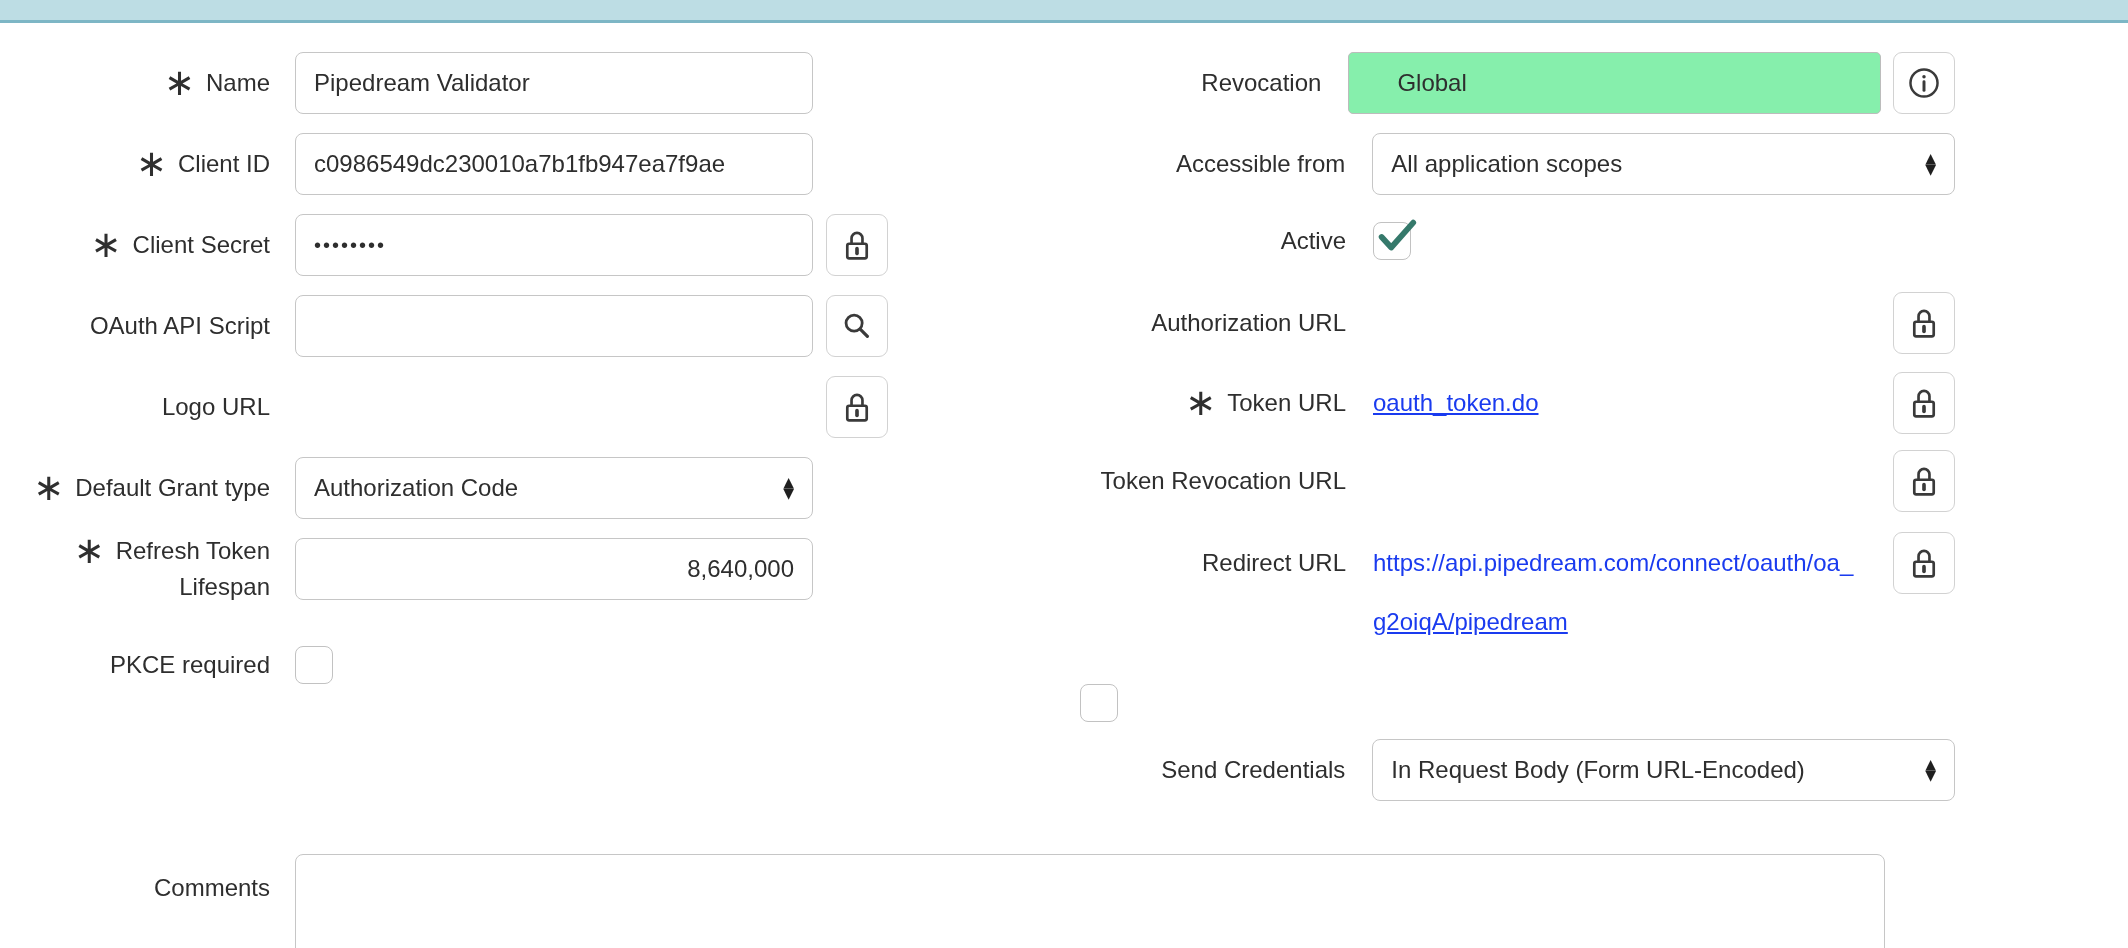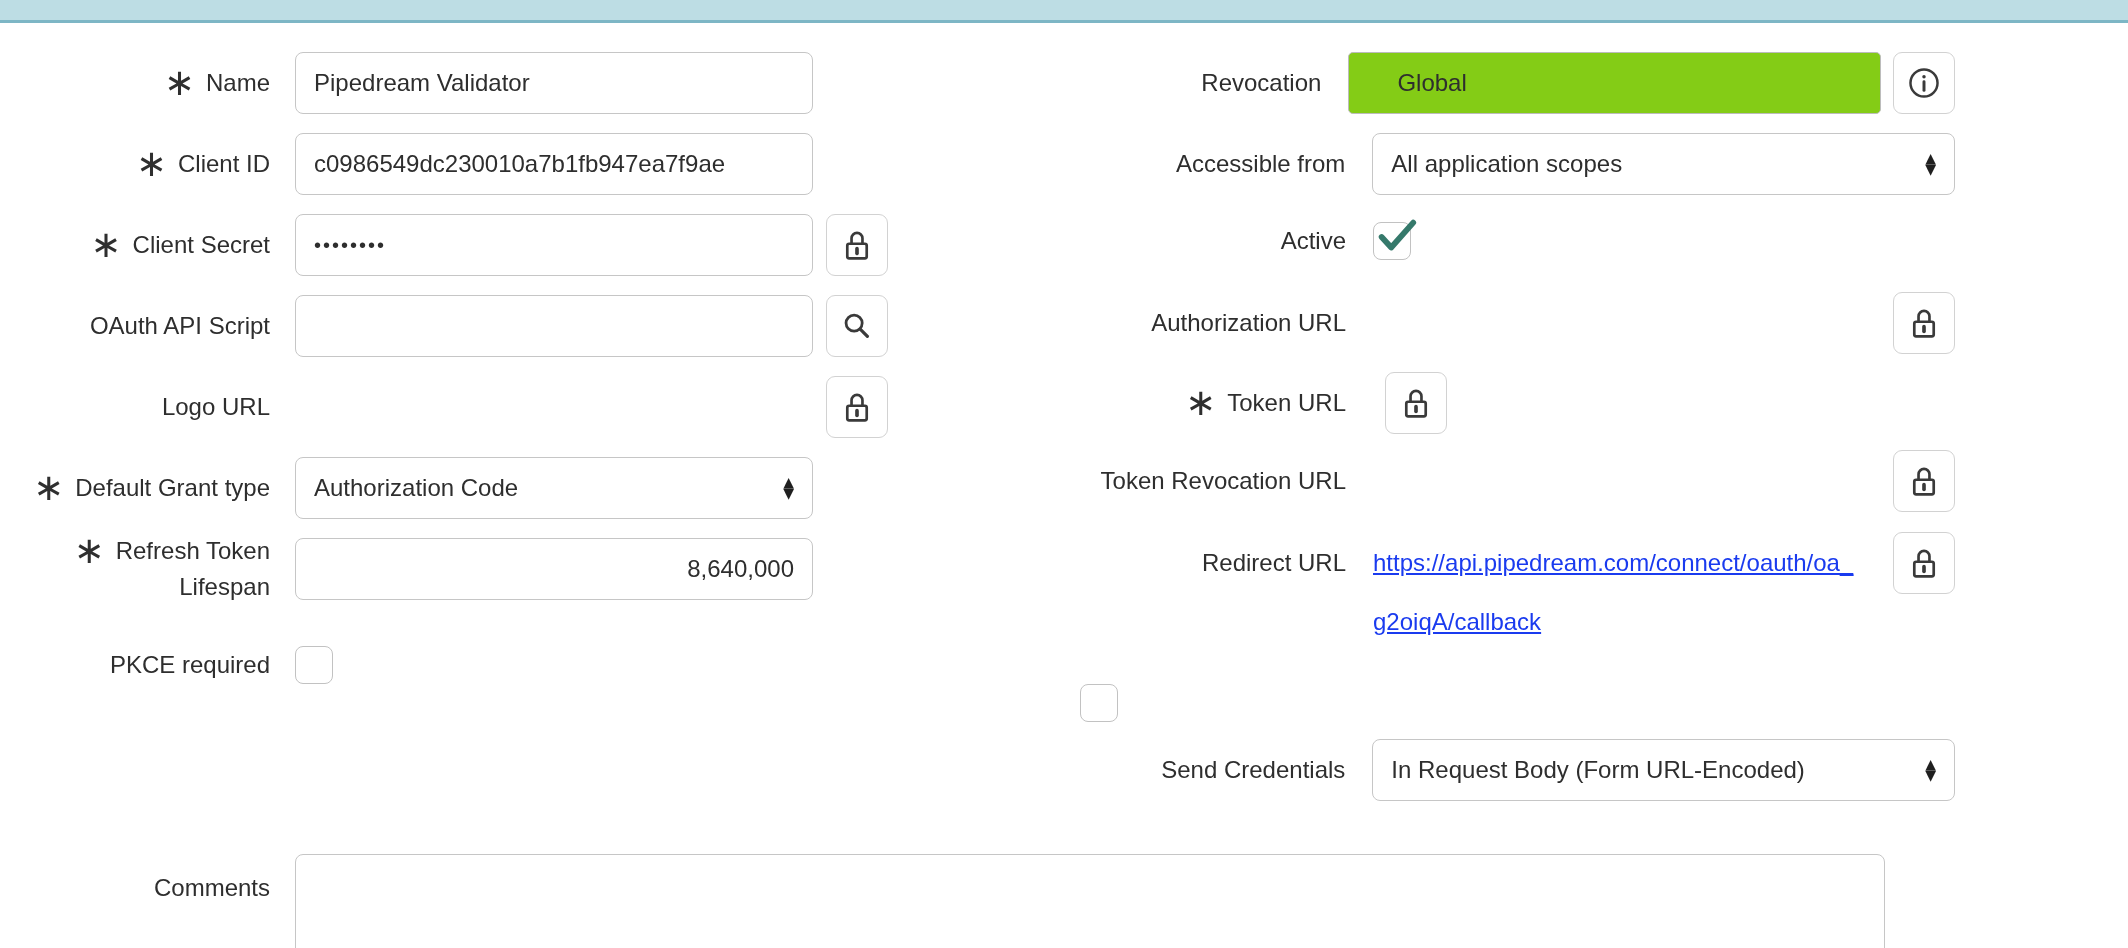--- a/index.html
+++ b/index.html
@@ -28,21 +28,21 @@
 
   .text-input, .select-box, .ro-input, .input-empty {
     height:62px; border:1.5px solid #c6c6c6; border-radius:8px; background:#fff;
     font-family:"Liberation Sans", sans-serif; font-size:24px; color:#2e2e2e;
     padding:0 18px;
   }
   .col.left  .text-input { width:518px; }
   .text-input.short { width:443px; }
   .text-input.num { text-align:right; }
 
-  .ro-input { background:#84cc16; border:1.5px solid #bcbcbc; border-radius:5px;
+  .ro-input { background:#86efac; border:1.5px solid #bcbcbc; border-radius:5px;
               width:580px; display:flex; align-items:center;padding-left:48px; }
 
   .select-box { display:flex; align-items:center; justify-content:space-between;
                 cursor:default; }
   .col.left  .select-box { width:518px; }
   .col.right .select-box { width:584px; }
   .spinner { display:flex; flex-direction:column; align-items:center; color:#1f1f1f;
              font-size:14px; line-height:11px; letter-spacing:0; font-family:"DejaVu Sans", sans-serif; }
 
   .icon-btn { width:62px; height:62px; border:1.5px solid #d2d2d2; border-radius:9px;
@@ -280,20 +280,23 @@
           </div>
         </div>
 
         <div class="row" style="margin-bottom:16px;">
           <div class="label-cell">
             <span class="label-line">
               <span class="req">∗</span>
               <span>Token URL</span>
             </span>
           </div>
+          <div class="field-spacer" style="display:flex;align-items:center;padding:0;">
+            <a class="link">oauth_token.do</a>
+          </div>
           <div class="icon-btn">
             <span>
               <svg width="30" height="34" viewBox="0 0 24 28" fill="none" stroke="#3a3a3a">
                 <path d="M7.5 13 V8.5 a4.5 4.5 0 0 1 9 0 V13" stroke-width="2.2"></path>
                 <rect x="4" y="13" width="16" height="12" rx="1.5" stroke-width="2.2"></rect>
                 <line x1="12" y1="17" x2="12" y2="21" stroke-width="3" stroke-linecap="round"></line>
               </svg>
             </span>
           </div>
         </div>
@@ -318,24 +321,24 @@
 
         <div class="row redirect-row">
           <div class="label-cell">
             <span class="label-line">
                 <span>Redirect URL</span>
               </span>
           </div>
           <div class="redirect-cell">
             <a class="link" style="text-decoration:none;">
               <span class="rl1">
-                  <span style="text-decoration:underline;">https://api.pipedream.com/connect/oauth/oa_</span>
+                  <span style="">https://api.pipedream.com/connect/oauth/oa_</span>
                 </span>
               <span class="rl2">
-                  <span style="text-decoration:underline;">g2oiqA/callback</span>
+                  <span style="text-decoration:underline;">g2oiqA/pipedream</span>
                 </span>
             </a>
           </div>
           <div class="icon-btn">
             <span>
               <svg width="30" height="34" viewBox="0 0 24 28" fill="none" stroke="#3a3a3a">
                 <path d="M7.5 13 V8.5 a4.5 4.5 0 0 1 9 0 V13" stroke-width="2.2"></path>
                 <rect x="4" y="13" width="16" height="12" rx="1.5" stroke-width="2.2"></rect>
                 <line x1="12" y1="17" x2="12" y2="21" stroke-width="3" stroke-linecap="round"></line>
               </svg>

